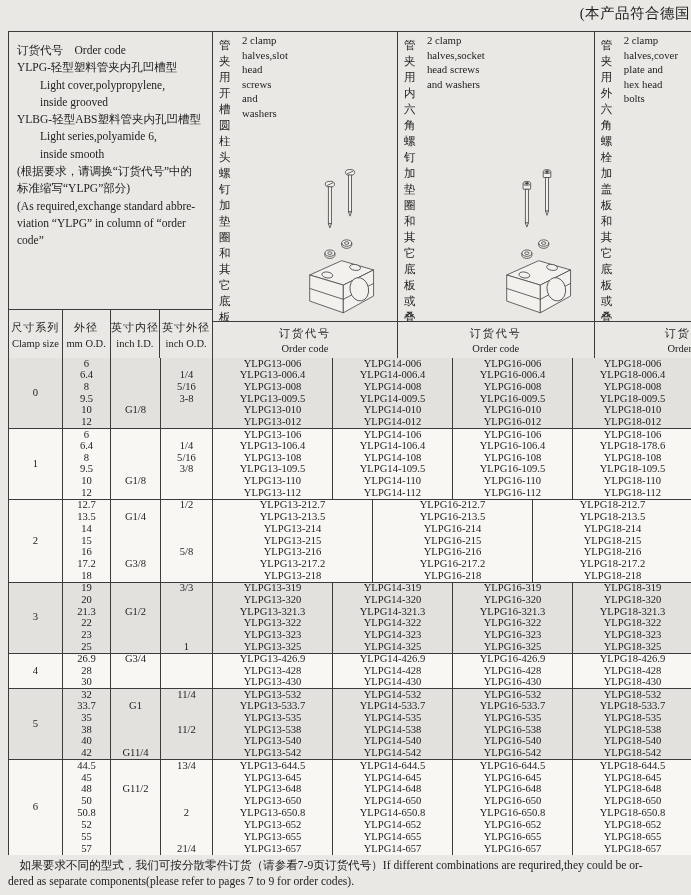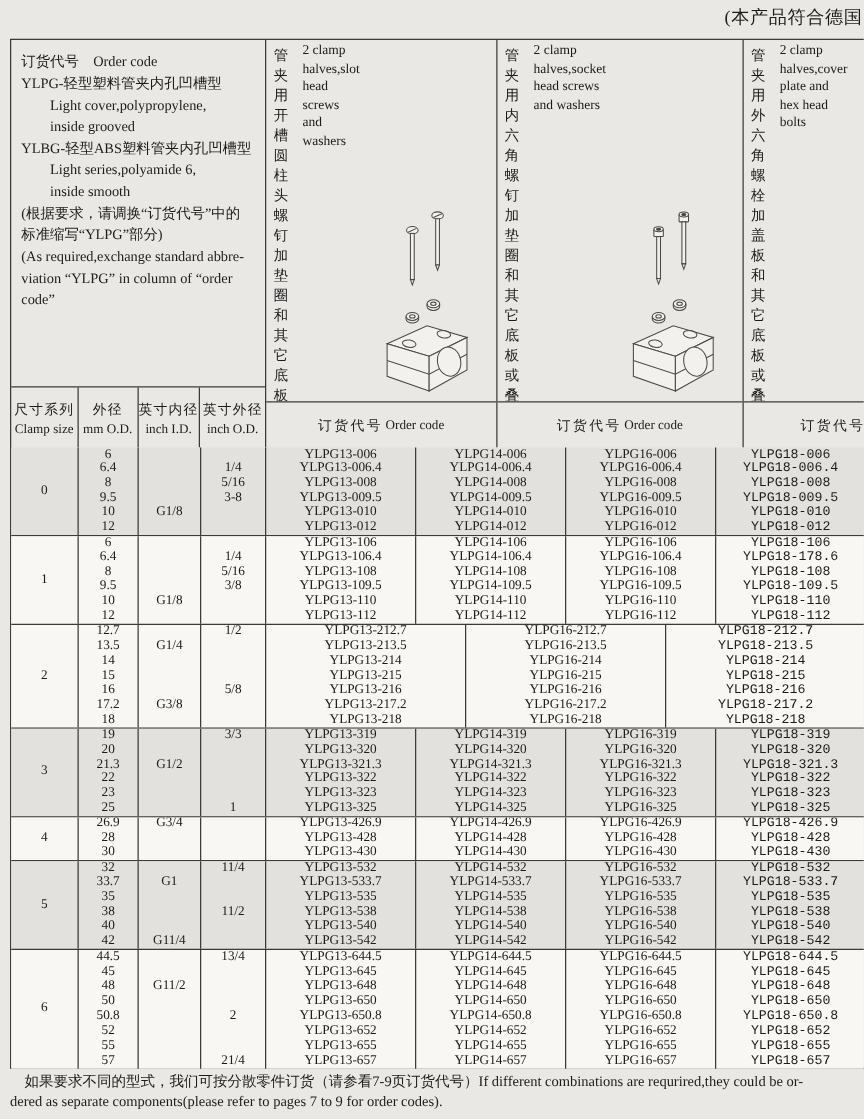--- a/index.html
+++ b/index.html
@@ -60,38 +60,38 @@
     padding:5px 5px 0 6px;
   }
   .p-en{
     font-size:10.8px;line-height:14.5px;
     padding:1px 5px 0 6px;
   }
   .p-illus{flex:1;display:flex;align-items:flex-end;justify-content:center;padding-bottom:4px;}
   .illus-svg{width:104px;height:158px;stroke:#4a4a4a;fill:#f2f1ed;stroke-width:1;}
   .p-order{
     height:36px;box-sizing:border-box;
-    display:flex;flex-direction:row;align-items:center;justify-content:center;gap:2px;text-align:center;
+    display:flex;flex-direction:column;align-items:center;justify-content:center;gap:2px;text-align:center;
   }
   .po-cn{font-size:11px;letter-spacing:2px;}
   .po-en{font-size:10.5px;}
   .band-b{flex:1;display:flex;flex-direction:column;}
   .group{display:flex;box-sizing:border-box;border-bottom:1px solid #3b3b3b;background:#f8f7f4;}
   .group:last-child{border-bottom:none;}
   .group.shaded{background:#e2e1dd;}
   .cell{
     box-sizing:border-box;border-right:1px solid #3b3b3b;
     display:flex;flex-direction:column;justify-content:center;overflow:hidden;
   }
   .c-size{width:54px;flex:0 0 54px;}
   .c-od{width:48px;flex:0 0 48px;}
   .c-id{width:50px;flex:0 0 50px;}
   .c-inch{width:52px;flex:0 0 52px;}
   .c-code{flex:1 1 0;}
-  .c-code:last-child{border-right:none;font-family:Liberation Mono, monospace;}
+  .c-code:last-child{border-right:none;}
   .ln{
     flex:1;display:flex;align-items:center;justify-content:center;
     font-size:10.6px;line-height:1;white-space:nowrap;
   }
   .footer{
     position:absolute;left:8px;top:858px;width:678px;
     font-size:11.6px;line-height:16px;
   }
   .fline{white-space:pre;}
 </style>

